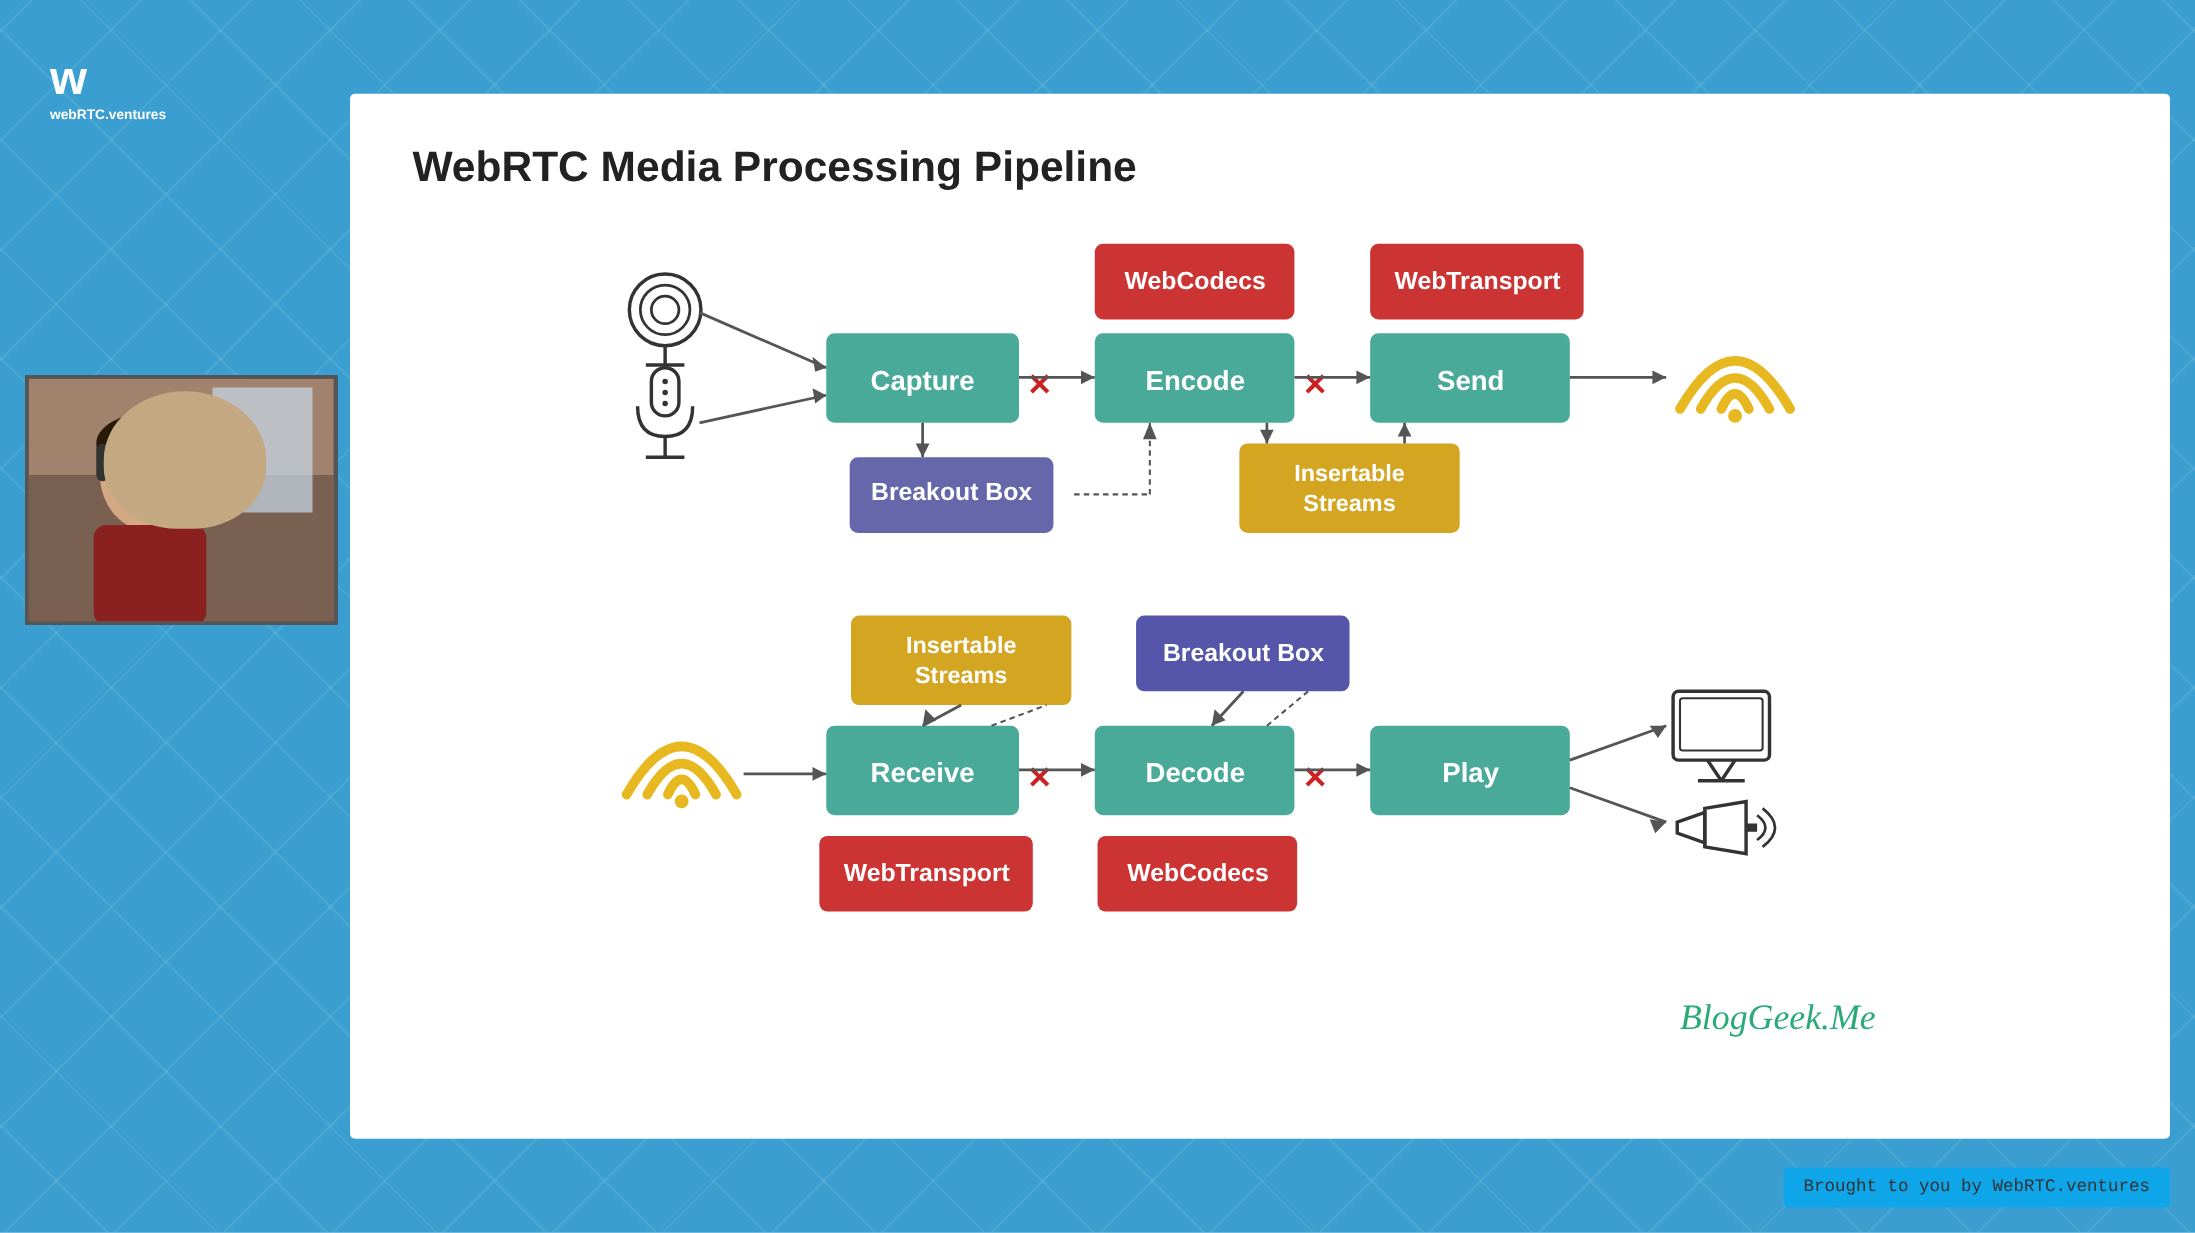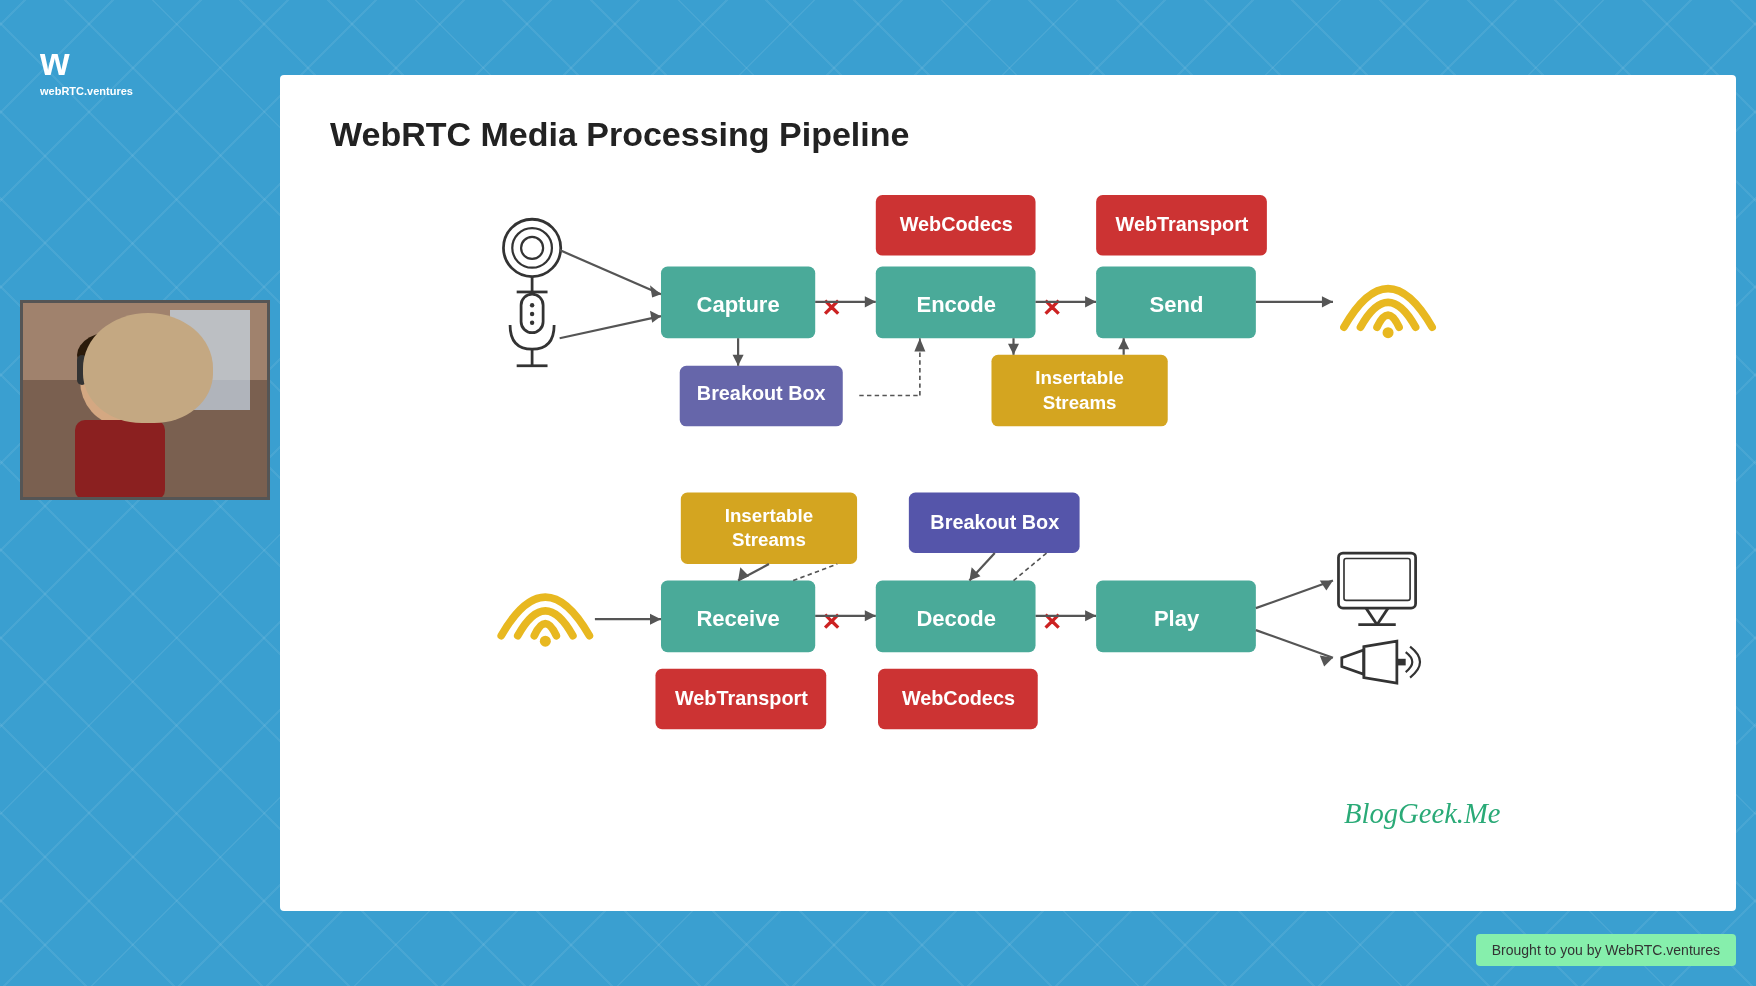--- a/index.html
+++ b/index.html
@@ -94,26 +94,27 @@
       color: white;
       font-size: 12px;
       font-weight: bold;
     }
 
     
     .bottom-banner {
       position: absolute;
       bottom: 20px;
       right: 20px;
-      background: #86efac;
+      background: #0ea5e9;
       border-radius: 4px;
       padding: 8px 16px;
       font-size: 14px;
       color: #333;
       z-index: 20;
+      font-family: Liberation Mono, monospace;
     }
 
     
     .slide-title {
       font-size: 34px;
       font-weight: bold;
       color: #222;
       margin-bottom: 30px;
     }
 

